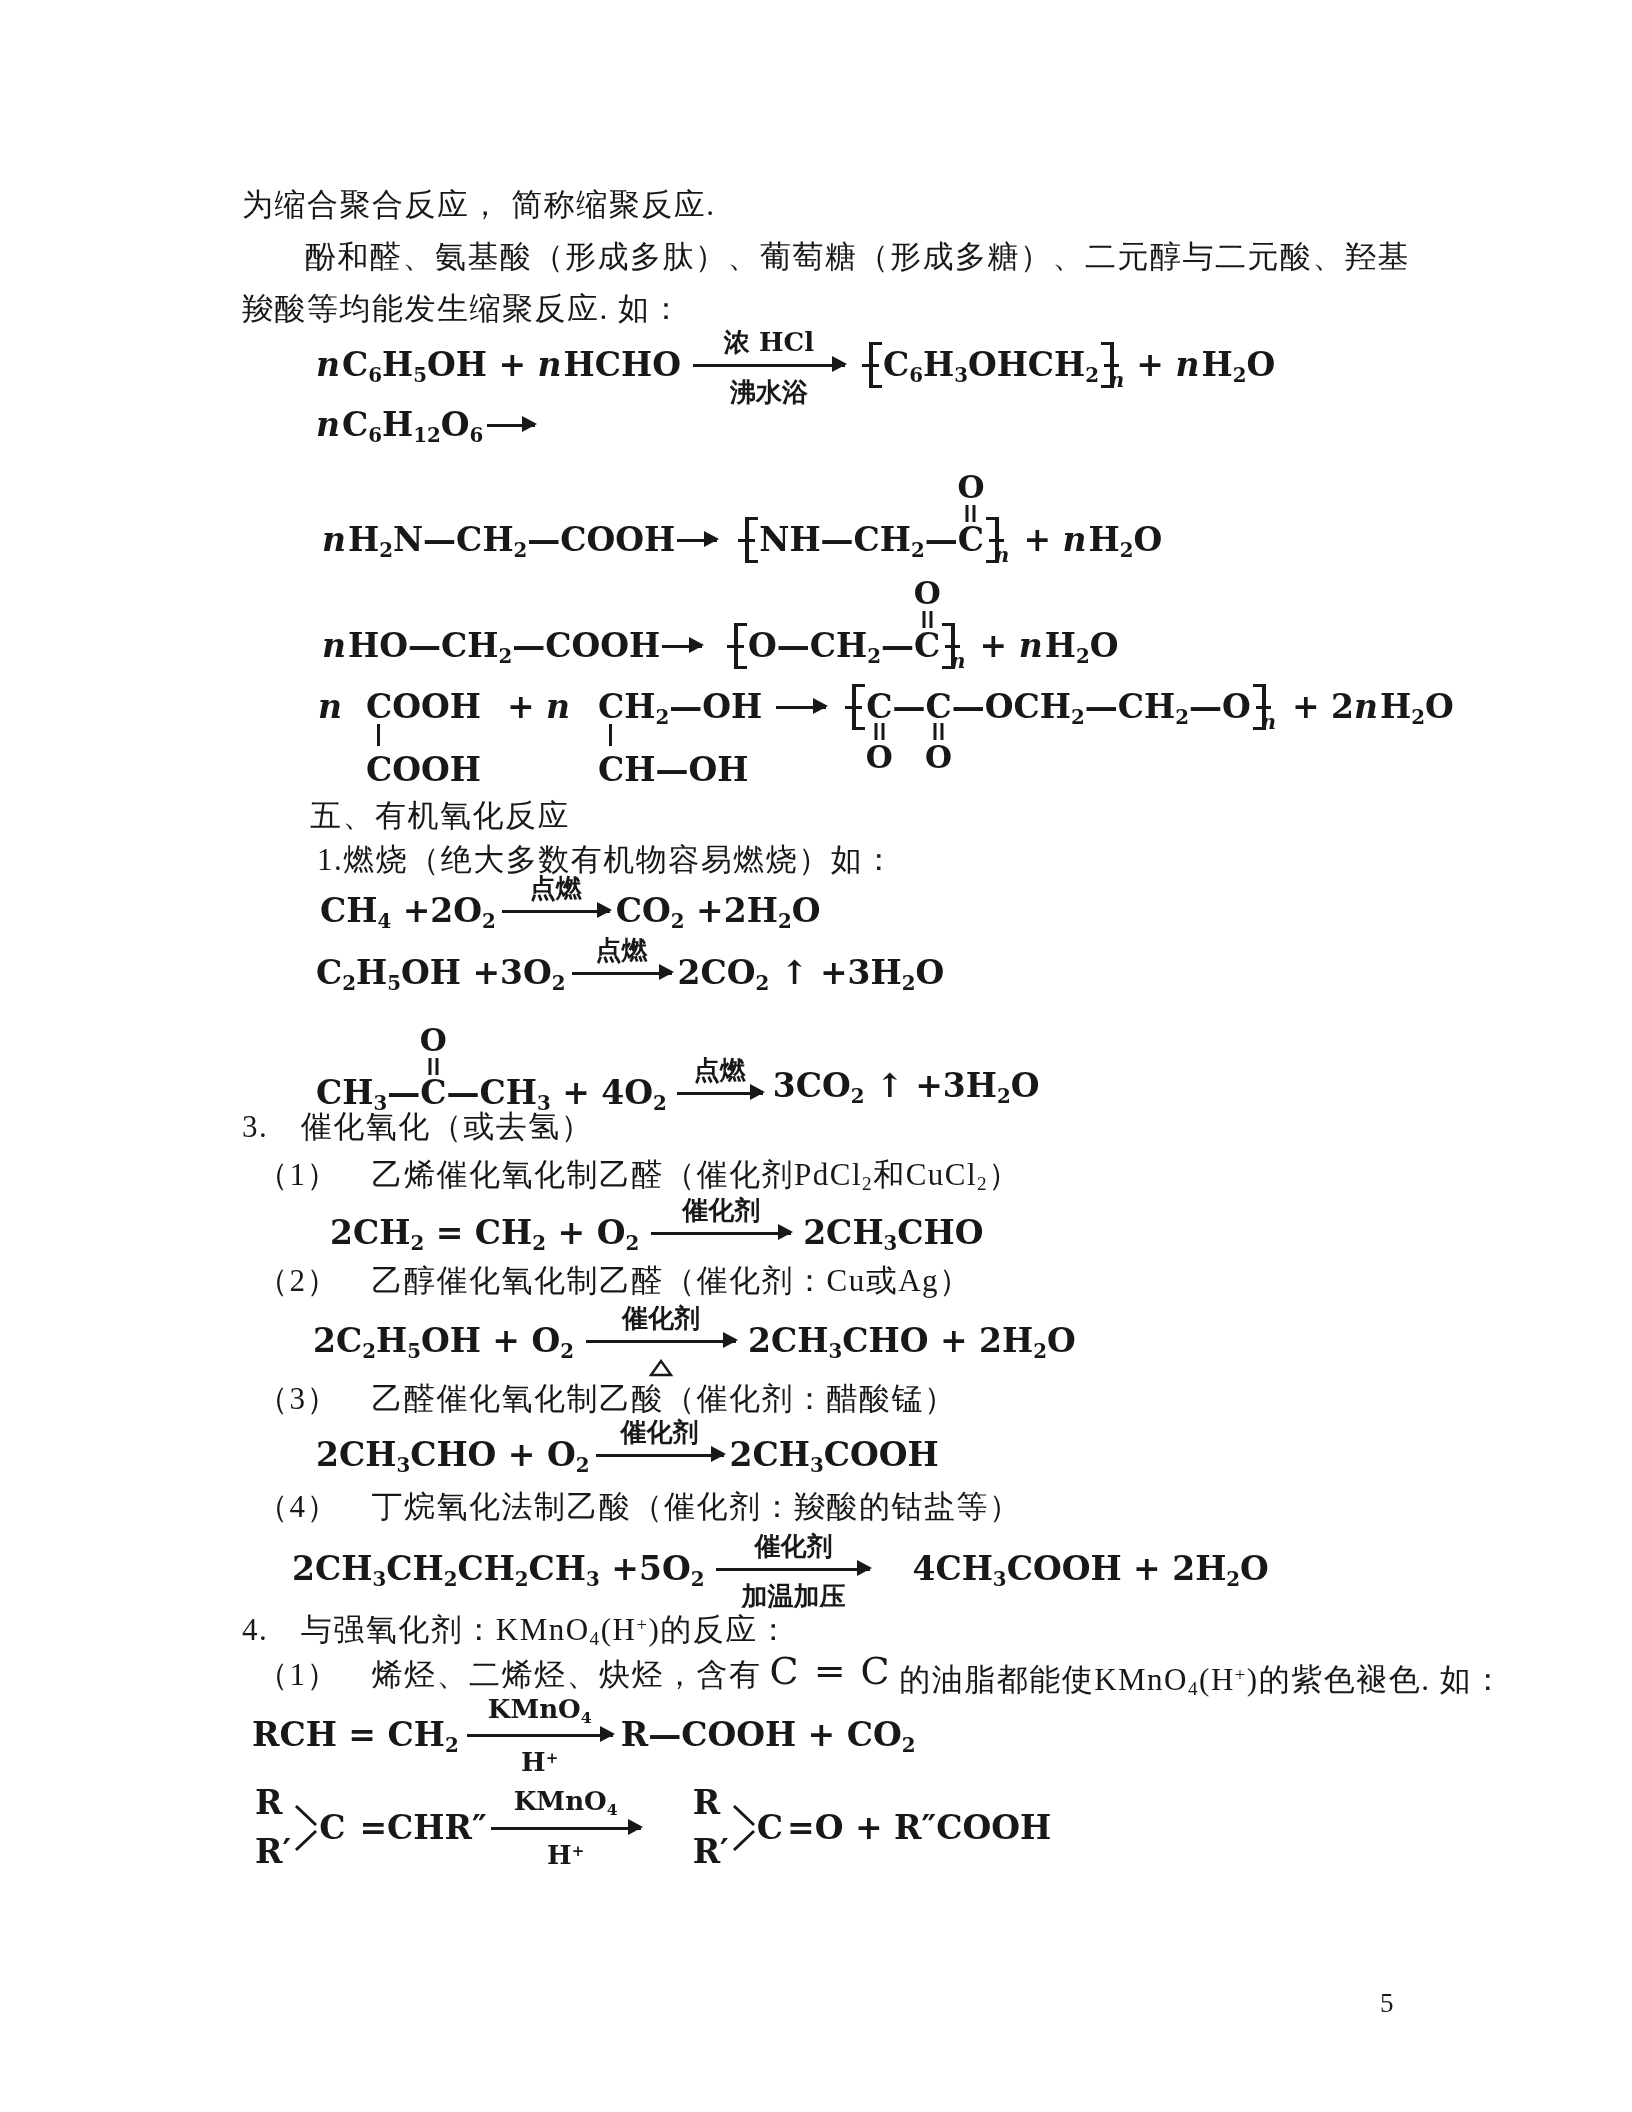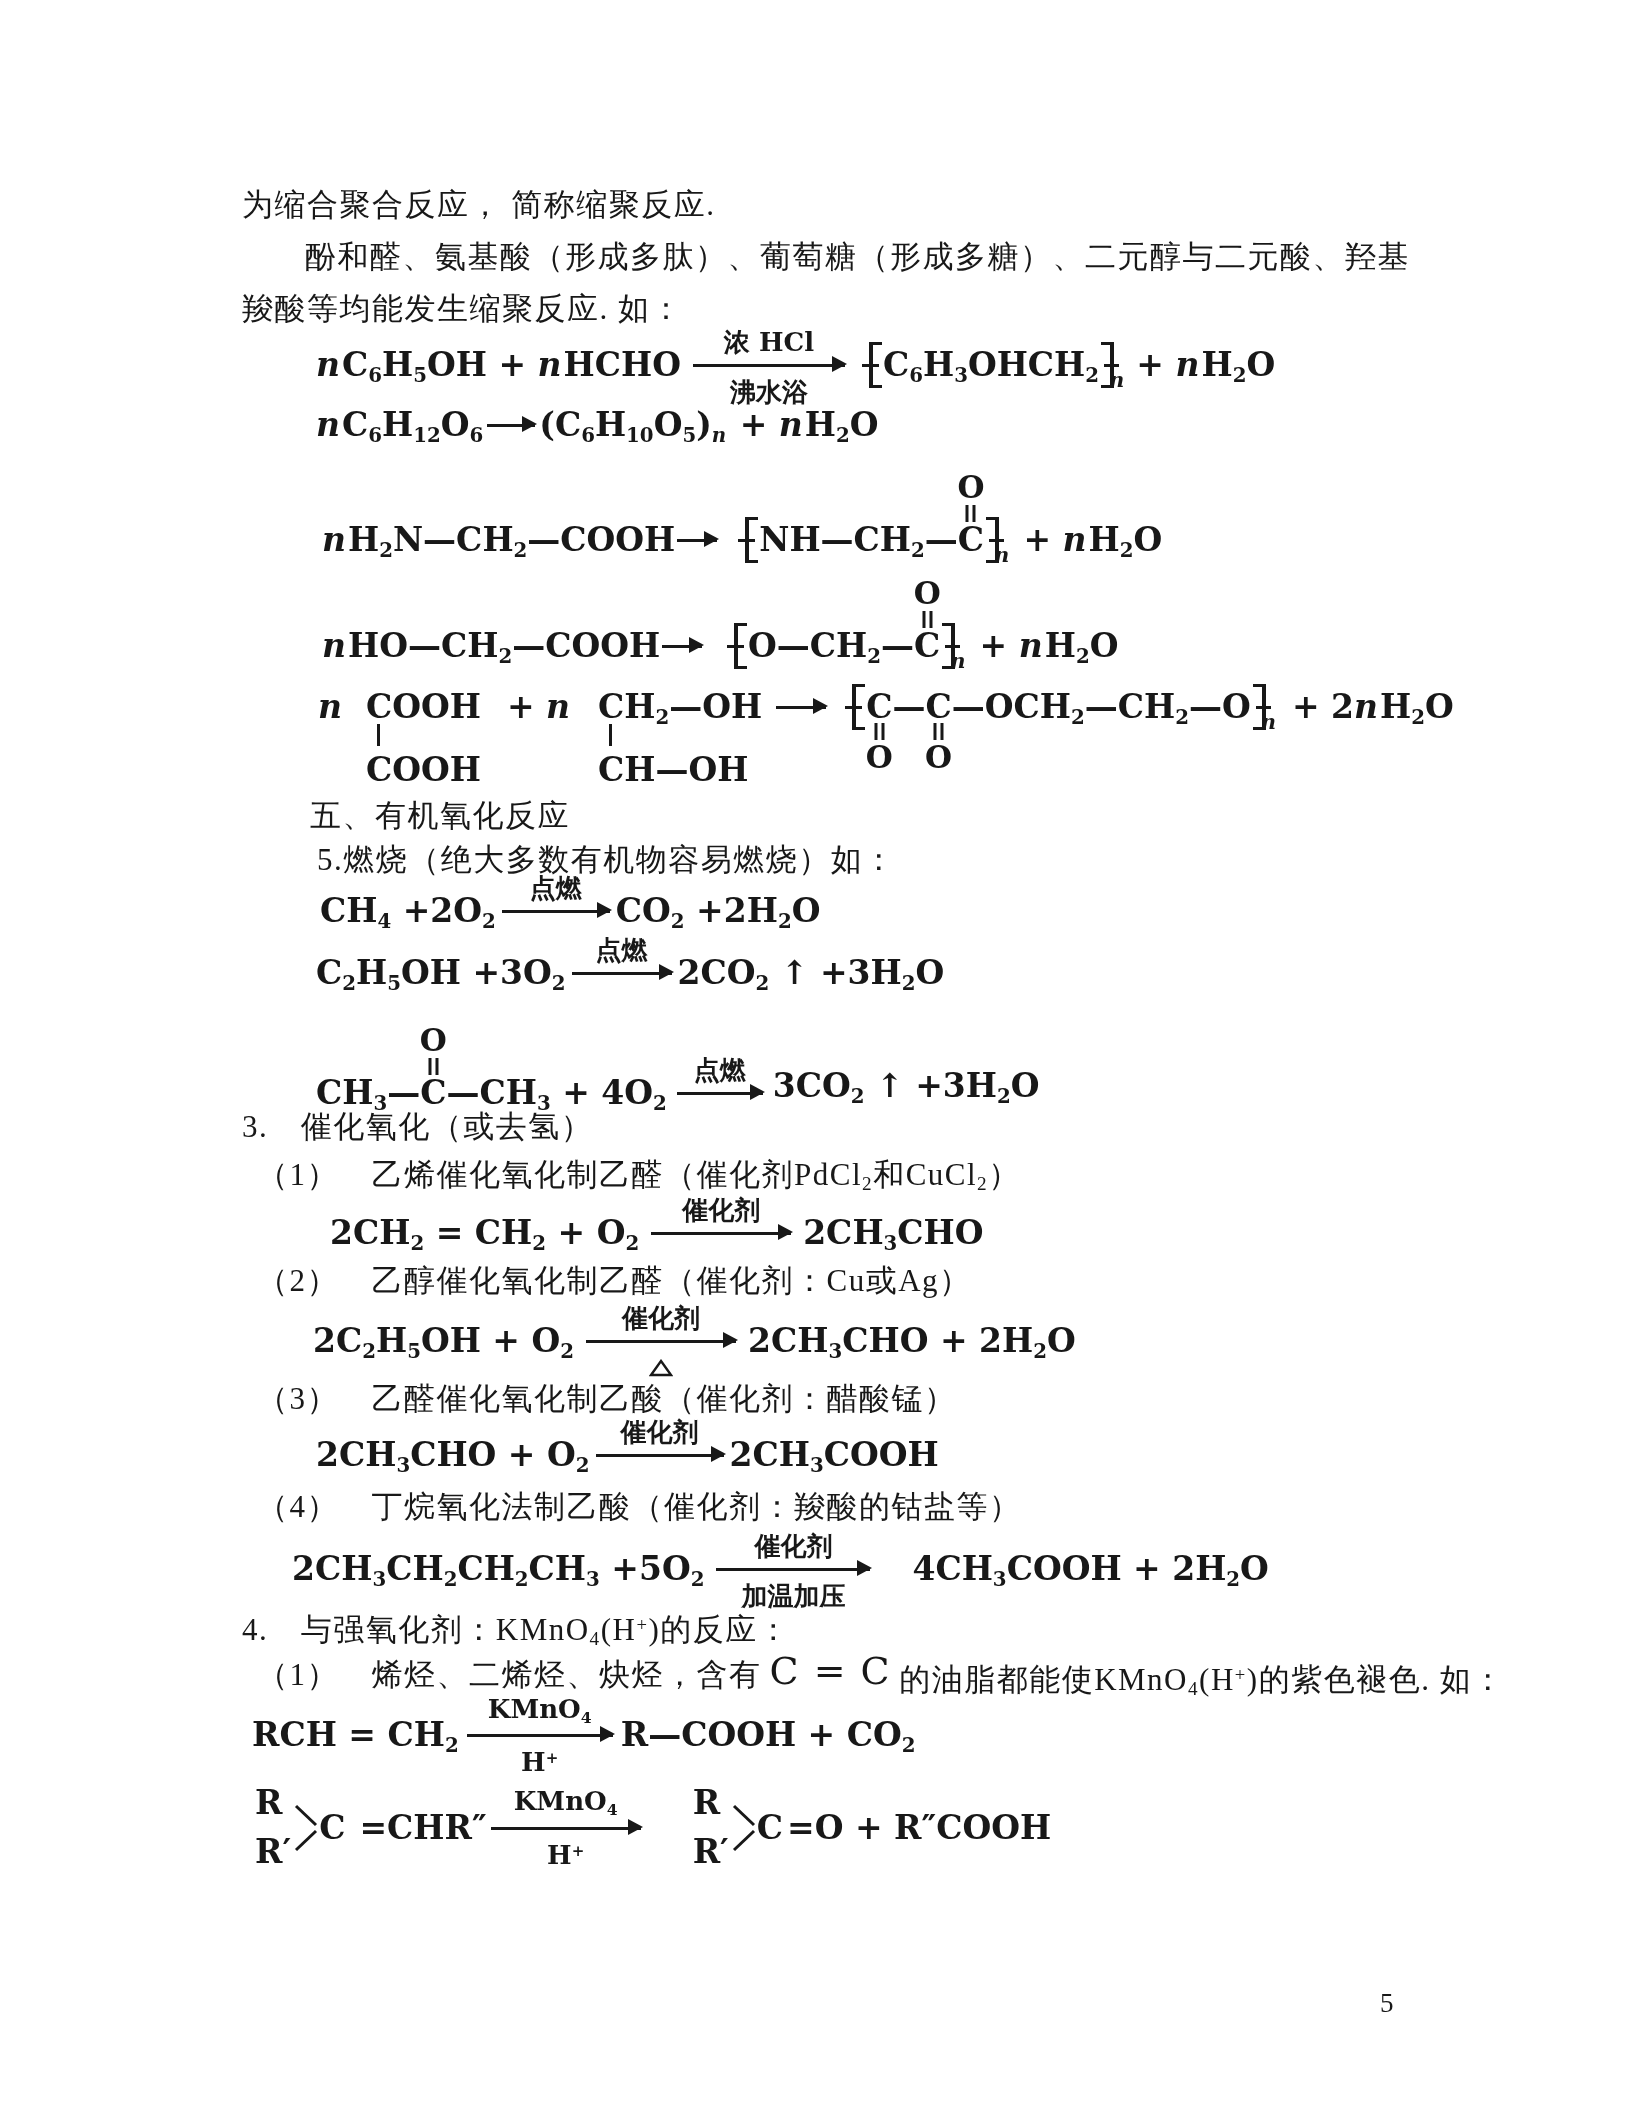--- a/index.html
+++ b/index.html
@@ -89,21 +89,20 @@
     <span class="plb"></span>
     <span class="f">C<sub>6</sub>H<sub>3</sub>OHCH<sub>2</sub></span>
     <span class="prb"></span>
     <span class="nsub">n</span>
     <span class="f" style="margin-left:10px;">+ <i>n</i>H<sub>2</sub>O</span>
   </div>
 
   <div class="row eq" style="top:404px; left:316px;">
     <span class="f"><i>n</i>C<sub>6</sub>H<sub>12</sub>O<sub>6</sub></span>
     <span class="arr" style="width:48px; margin:0 4px;"></span>
-    <span class="f">(C<sub>6</sub>H<sub>10</sub>O<sub>5</sub>)<sub><i>n</i></sub> + <i>n</i>H<sub>2</sub>O</span>
   </div>
 
   <div class="row eq" style="top:517px; left:322px;">
     <span class="f"><i>n</i>H<sub>2</sub>N—CH<sub>2</sub>—COOH</span>
     <span class="arr" style="width:40px; margin:0 2px;"></span>
     <span class="plb" style="margin-left:26px;"></span>
     <span class="f">NH—CH<sub>2</sub>—</span>
     <span class="over">
       <span class="f">C</span>
       <span class="stk up">
@@ -167,21 +166,21 @@
         <span class="o">O</span>
       </span>
     </span>
     <span class="f">—OCH<sub>2</sub>—CH<sub>2</sub>—O</span>
     <span class="prb"></span>
     <span class="nsub">n</span>
     <span class="f" style="margin-left:14px;">+ 2<i>n</i>H<sub>2</sub>O</span>
   </div>
 
   <div class="row t" style="top:793px; left:310px;">五、有机氧化反应</div>
-  <div class="row t" style="top:837px; left:317px;">5.燃烧（绝大多数有机物容易燃烧）如：</div>
+  <div class="row t" style="top:837px; left:317px;">1.燃烧（绝大多数有机物容易燃烧）如：</div>
 
   <div class="row eq" style="top:890px; left:320px;">
     <span class="f">CH<sub>4</sub> +2O<sub>2</sub></span>
     <span class="rxn" style="margin:0 6px;">
       <span class="lab above">点燃</span>
       <span class="arr" style="width:108px;"></span>
     </span>
     <span class="f">CO<sub>2</sub> +2H<sub>2</sub>O</span>
   </div>
 

